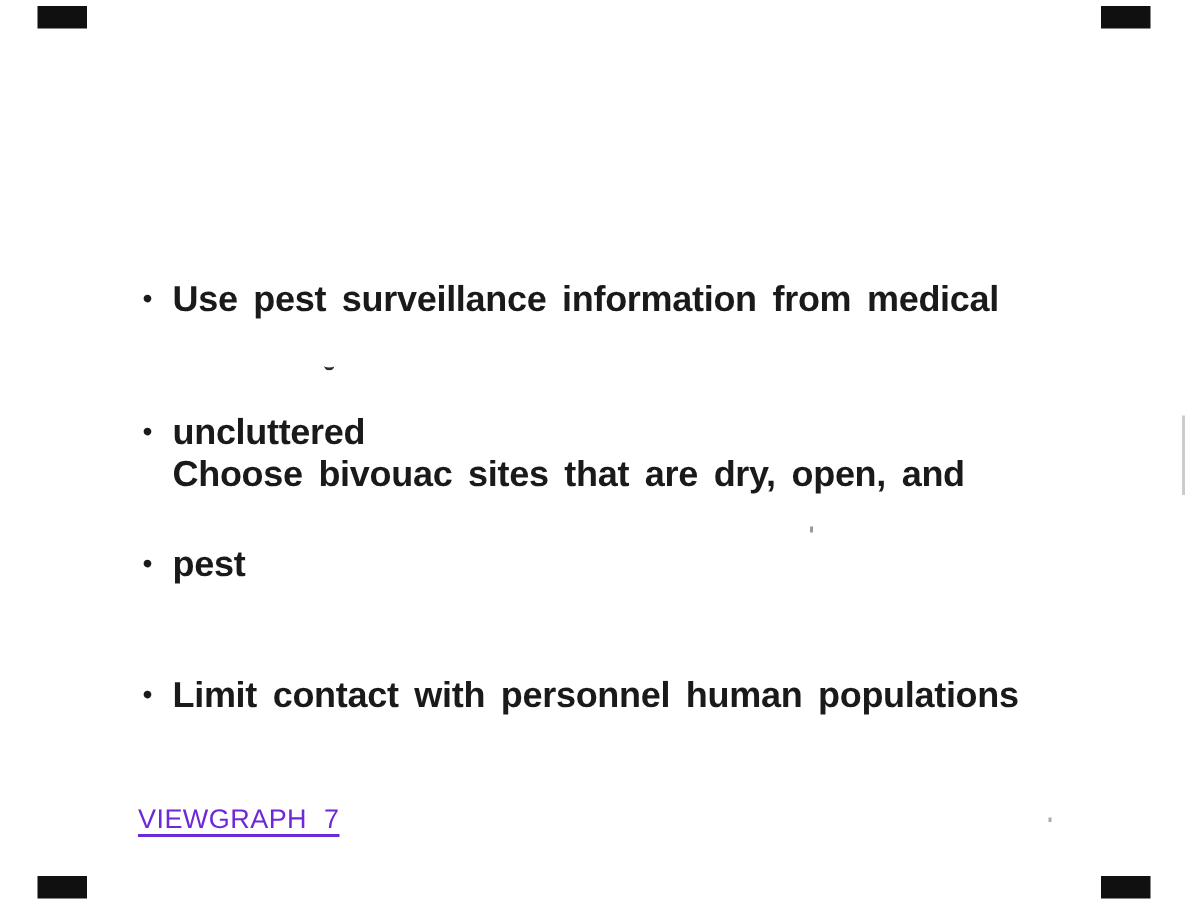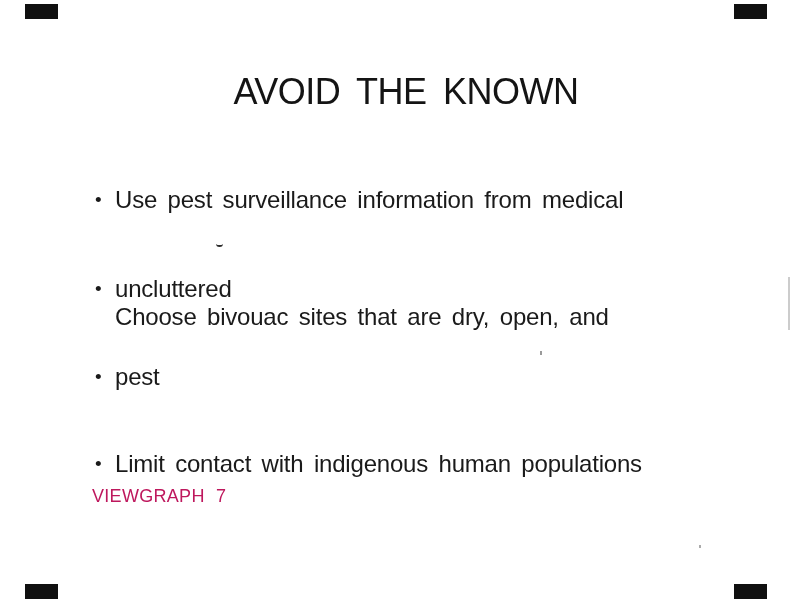--- a/index.html
+++ b/index.html
@@ -53,35 +53,36 @@
     letter-spacing: -0.2px;
     word-spacing: 4px;
     color: #1a1a1a;
   }
   .bullet .marker {
     flex: 0 0 20px;
     font-size: 19px;
     line-height: 28px;
   }
   .bullet .b-text { flex: 1; }
-  .bullet .b-line { display: block; white-space: nowrap; }
+  .bullet .b-line { display: block; white-space: nowrap; font-weight: bold; }
 
   .b1 { top: 186px; }
   .b2 { top: 275px; }
   .b3 { top: 363px; }
   .b4 { top: 450px; }
 
   .footer-label {
     position: absolute;
     left: 92px;
-    top: 486px;
+    top: 536px;
     font-size: 18px;
     letter-spacing: 0.3px;
     word-spacing: 6px;
-    color: #be185d;
+    color: #6d28d9;
+    text-decoration: underline;
     text-underline-offset: 4px;
     text-decoration-thickness: 2px;
     white-space: nowrap;
   }
 
   
   .artifact { position: absolute; }
   .art-breve {
     left: 216px; top: 240px;
     width: 7px; height: 5px;
@@ -108,21 +109,20 @@
 <body>
 
 <div class="page">
 
   <div class="reg-mark reg-tl"></div>
   <div class="reg-mark reg-tr"></div>
   <div class="reg-mark reg-bl"></div>
   <div class="reg-mark reg-br"></div>
 
   <div class="title">
-    <span class="t-line">AVOID THE KNOWN</span>
   </div>
 
   <div class="bullet b1">
     <span class="marker">•</span>
     <span class="b-text">
       <span class="b-line">Use pest surveillance information from medical</span>
     </span>
   </div>
 
   <div class="bullet b2">
@@ -136,21 +136,21 @@
   <div class="bullet b3">
     <span class="marker">•</span>
     <span class="b-text">
       <span class="b-line">pest</span>
     </span>
   </div>
 
   <div class="bullet b4">
     <span class="marker">•</span>
     <span class="b-text">
-      <span class="b-line">Limit contact with indigenous human populations</span>
+      <span class="b-line">Limit contact with personnel human populations</span>
     </span>
   </div>
 
   <div class="footer-label">VIEWGRAPH 7</div>
 
   <div class="artifact art-breve"></div>
   <div class="artifact art-dot1"></div>
   <div class="artifact art-dot2"></div>
   <div class="artifact art-edge-streak"></div>
 

